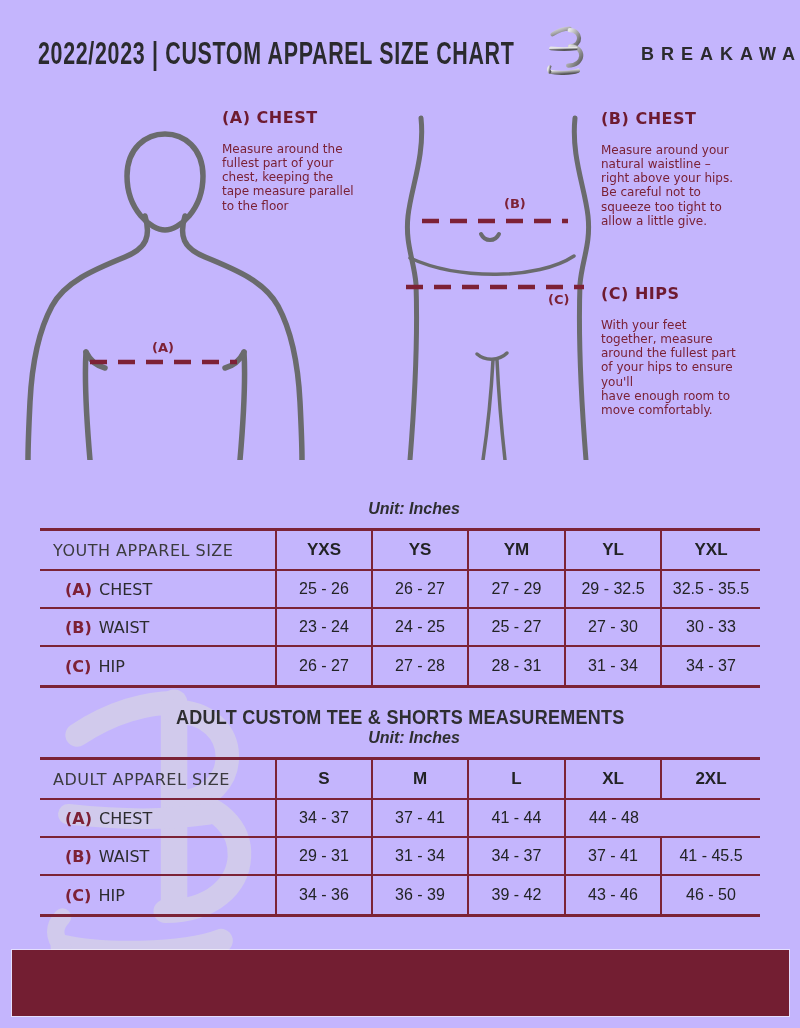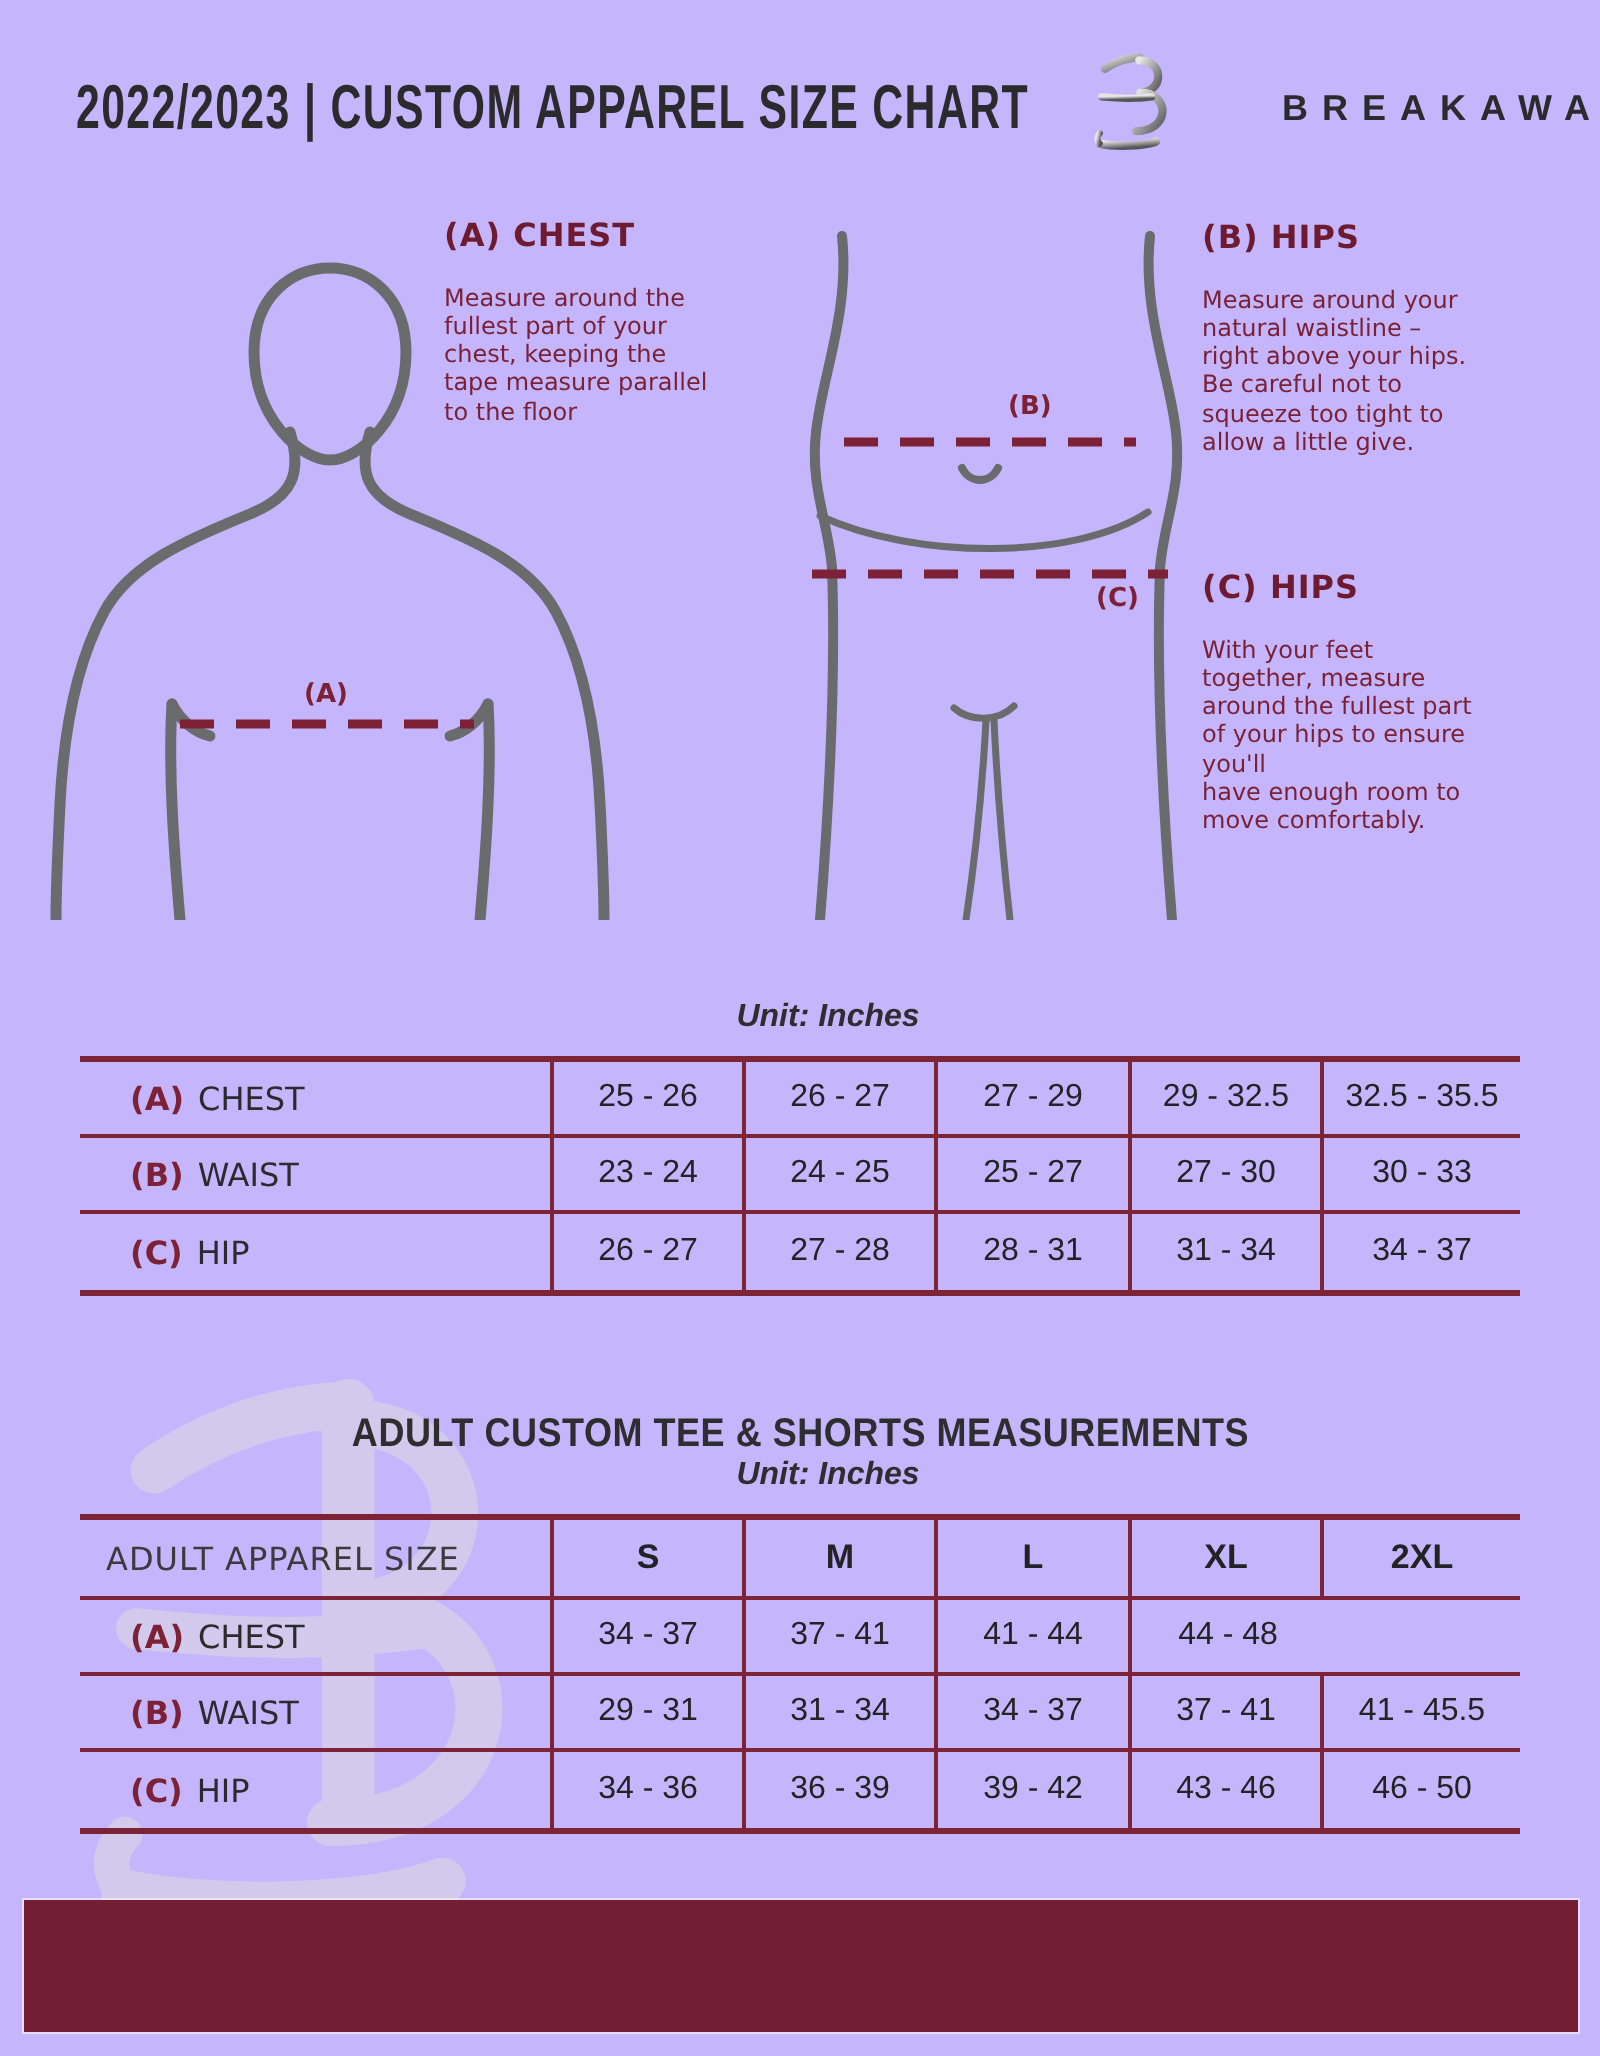--- a/index.html
+++ b/index.html
@@ -99,21 +99,21 @@
   <span class="marker" style="left:504px; top:196px;">(B)</span>
   <span class="marker" style="left:548px; top:292px;">(C)</span>
 
   <div class="guide-h" style="left:222px; top:108px;">(A) CHEST</div>
   <div class="guide-body" style="left:222px; top:142px; width:180px;">Measure around the
 fullest part of your
 chest, keeping the
 tape measure parallel
 to the floor</div>
 
-  <div class="guide-h" style="left:601px; top:109px;">(B) HIPS</div>
+  <div class="guide-h" style="left:601px; top:109px;">(B) CHEST</div>
   <div class="guide-body" style="left:601px; top:143px; width:180px;">Measure around your
 natural waistline –
 right above your hips.
 Be careful not to
 squeeze too tight to
 allow a little give.</div>
 
   <div class="guide-h" style="left:601px; top:284px;">(C) HIPS</div>
   <div class="guide-body" style="left:601px; top:318px; width:185px;">With your feet
 together, measure
@@ -131,20 +131,28 @@
       <path d="M 48,41 C 77,41 77,78 44,78" stroke-width="8"></path>
       <path d="M 11,45 C 30,47 44,47 59,45" stroke-width="7"></path>
       <path d="M 9,90 C 22,93 50,93 63,88" stroke-width="8"></path>
       <path d="M 9,90 C 6,87 6,83 9,80" stroke-width="6"></path>
     </g>
   </svg>
 
   <div class="tbl-unit" style="top:500px;">Unit: Inches</div>
 
   <div class="size-table" style="top:528px;">
+    <div class="trow hdr">
+      <div class="cell-sizelabel">YOUTH APPAREL SIZE</div>
+      <div class="cell-size">YXS</div>
+      <div class="cell-size">YS</div>
+      <div class="cell-size">YM</div>
+      <div class="cell-size">YL</div>
+      <div class="cell-size">YXL</div>
+    </div>
     <div class="trow datarow">
       <div class="cell-rowlabel">
         <span class="key">(A)</span>
         <span>CHEST</span>
       </div>
       <div class="cell-val">25 - 26</div>
       <div class="cell-val">26 - 27</div>
       <div class="cell-val">27 - 29</div>
       <div class="cell-val">29 - 32.5</div>
       <div class="cell-val">32.5 - 35.5</div>

